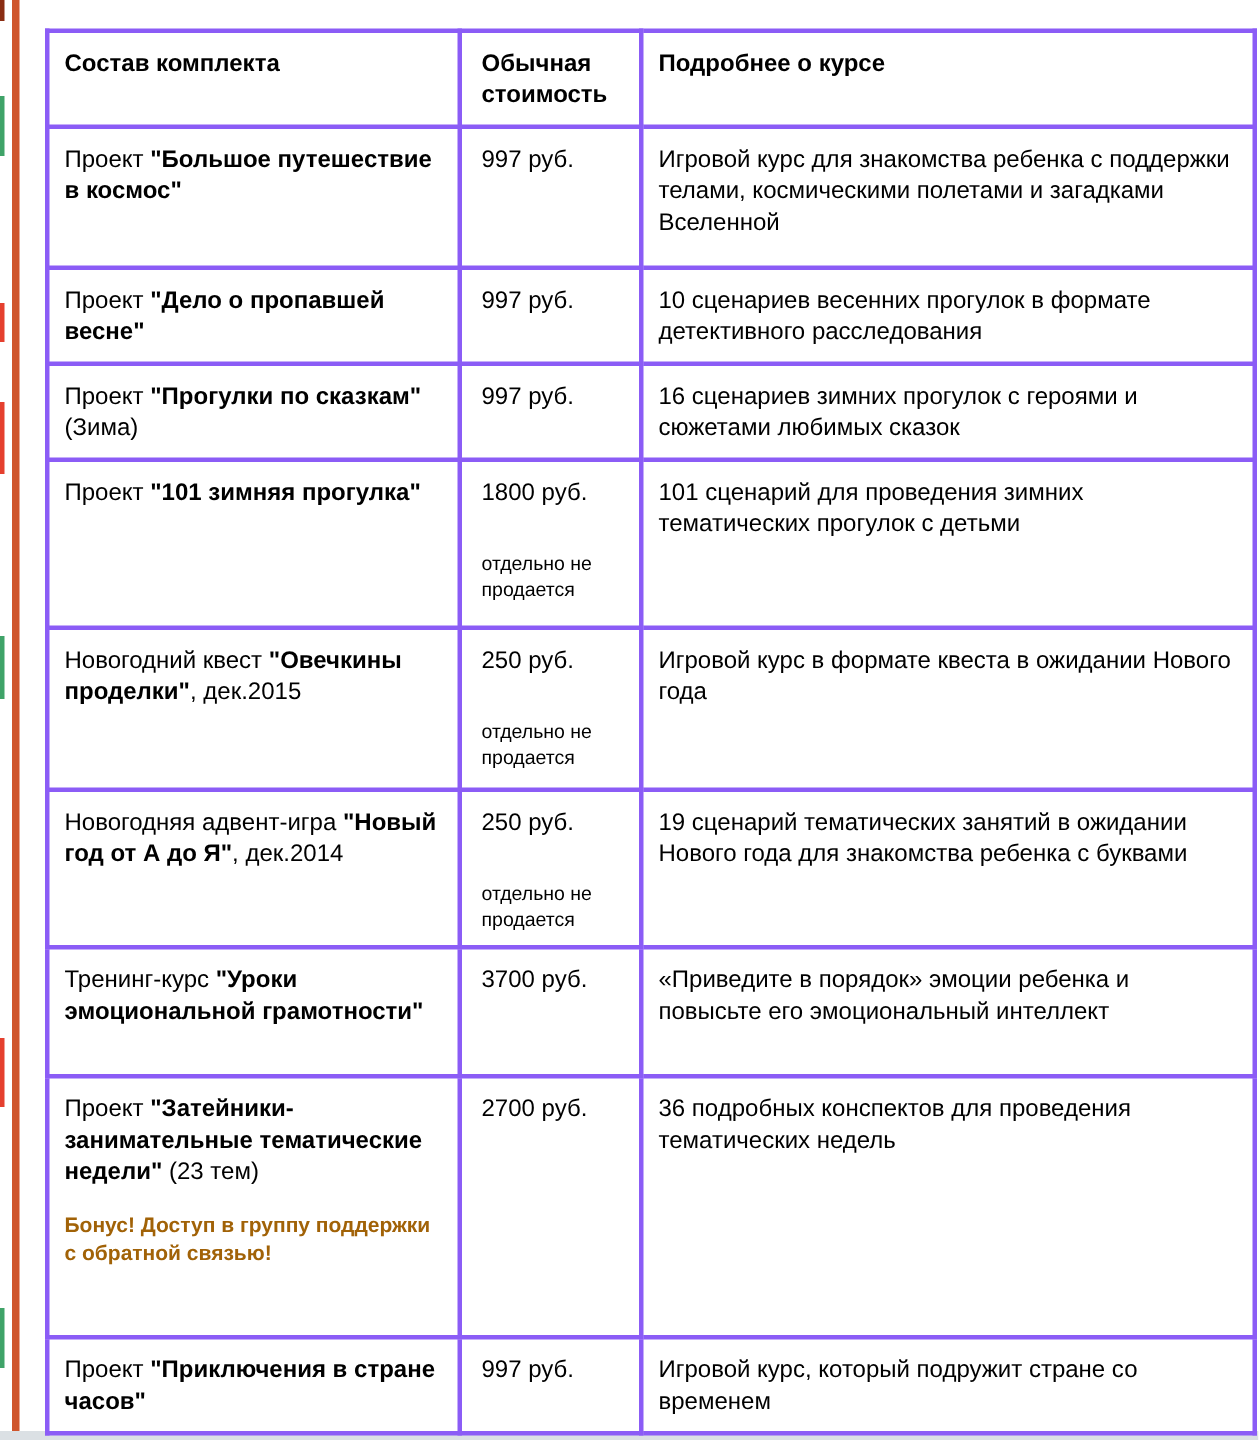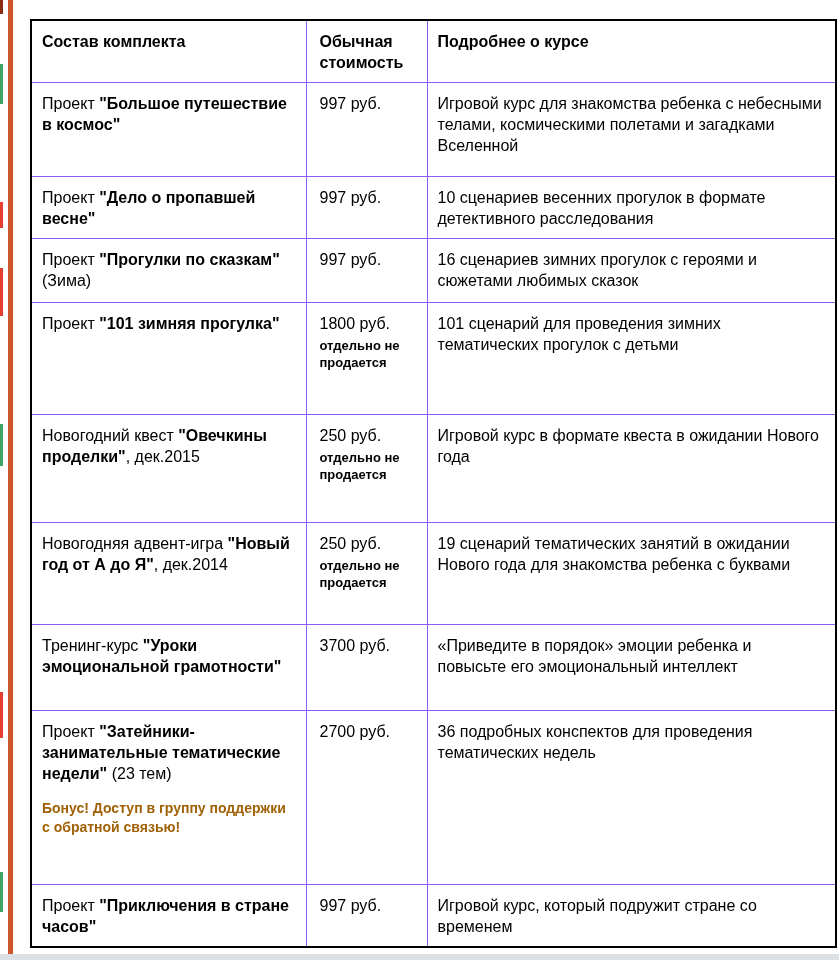--- a/index.html
+++ b/index.html
@@ -31,42 +31,42 @@
   }
 
   
   table.pricing {
     position: absolute; left: 30px; top: 19px;
     width: 805px;
     border-collapse: collapse; table-layout: fixed;
     border: 2px solid #000;
   }
   .pricing th, .pricing td {
-    border: 1px solid #8b5cf6;
+    border: 3px solid #8b5cf6;
     vertical-align: top;
     text-align: left;
     padding: 10px 12px 9px 10px;
     font-size: 16px; line-height: 21px;
   }
   .pricing th { font-weight: bold; }
   .pricing td.price, .pricing th.price { padding-left: 13px; }
 
   tr.rh { height: 58px; }
   tr.r1 { height: 94px; }
   tr.r2 { height: 62px; }
   tr.r3 { height: 64px; }
   tr.r4 { height: 112px; }
   tr.r5 { height: 108px; }
   tr.r6 { height: 102px; }
   tr.r7 { height: 86px; }
   tr.r8 { height: 174px; }
   tr.r9 { height: 62px; }
 
   .price-note {
-    font-size: 13px; line-height: 17px; margin-top: 3px; font-weight: bold;
+    font-size: 13px; line-height: 17px; margin-top: 28px;
   }
   .bonus {
     color: #a16207; font-weight: bold;
     font-size: 14px; line-height: 19px; margin-top: 15px;
   }
   .price-note:empty, .bonus:empty { display: none; }
 </style>
 </head>
 <body>
 
@@ -95,21 +95,21 @@
 
     <tr class="r1">
       <td class="kit">
         <div><span>Проект </span><b>"Большое путешествие в космос"</b><span></span></div>
 
       </td>
       <td class="price">
         <div>997 руб.</div>
 
       </td>
-      <td class="desc">Игровой курс для знакомства ребенка с небесными телами, космическими полетами и загадками Вселенной</td>
+      <td class="desc">Игровой курс для знакомства ребенка с поддержки телами, космическими полетами и загадками Вселенной</td>
     </tr>
 
     <tr class="r2">
       <td class="kit">
         <div><span>Проект </span><b>"Дело о пропавшей весне"</b><span></span></div>
 
       </td>
       <td class="price">
         <div>997 руб.</div>
 

